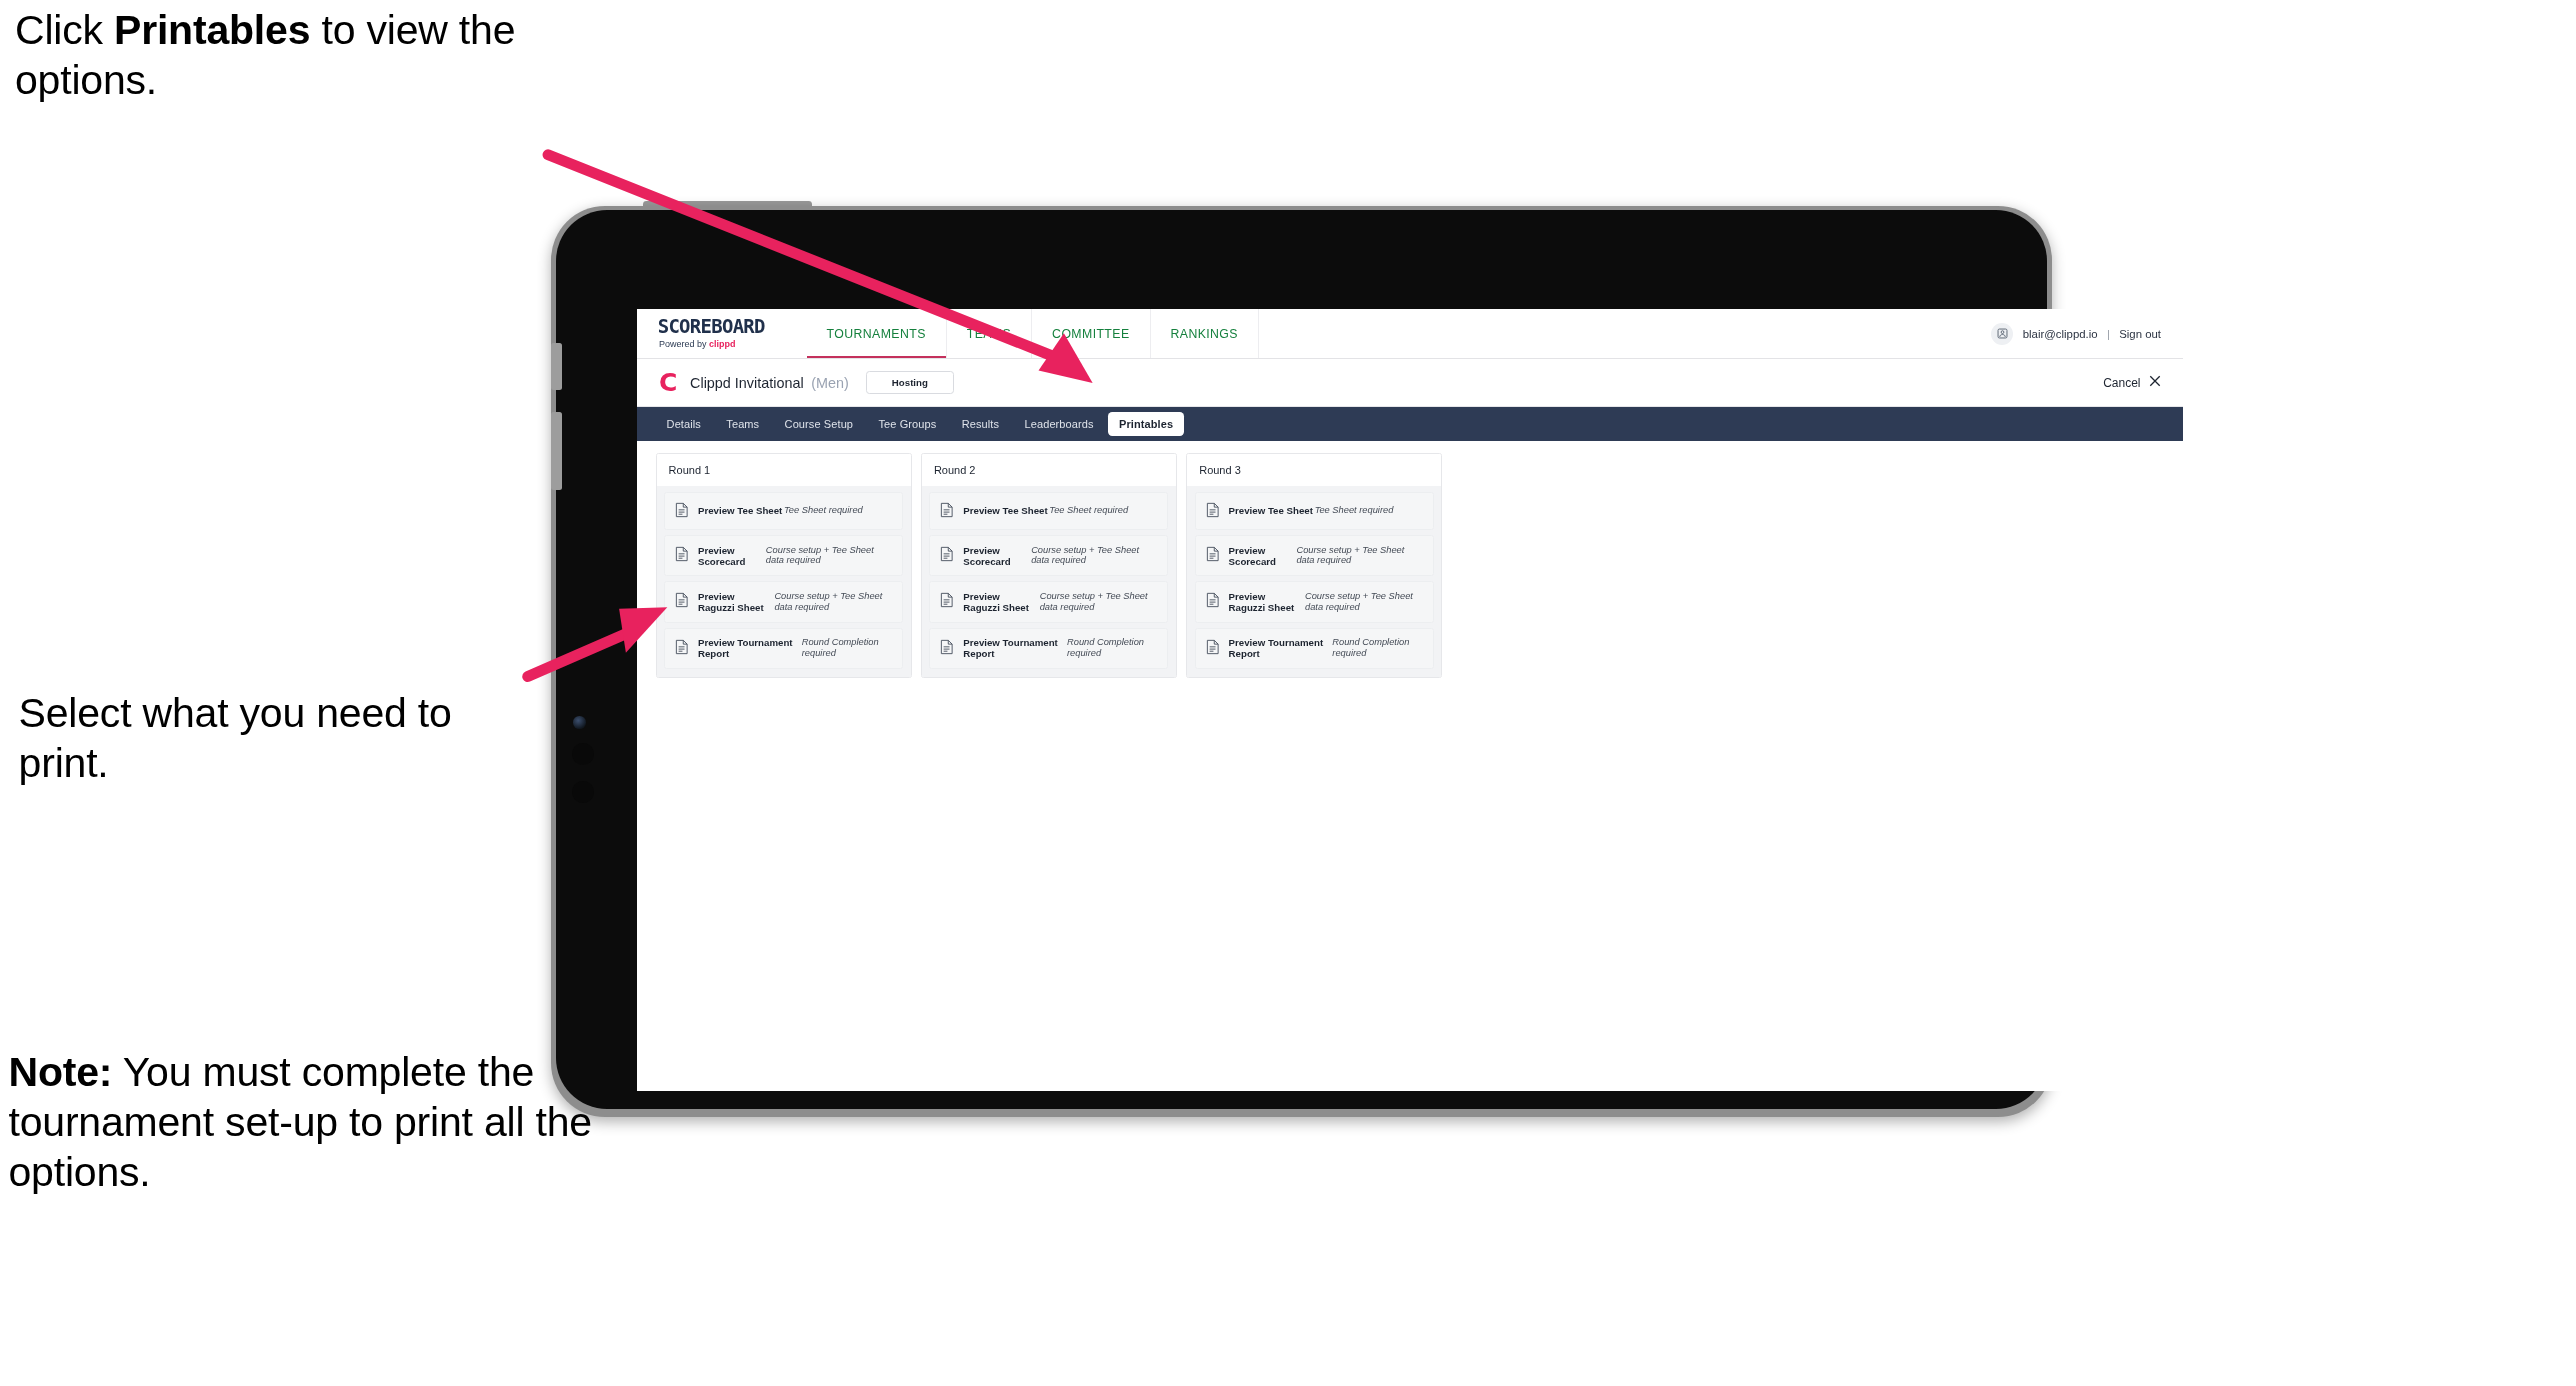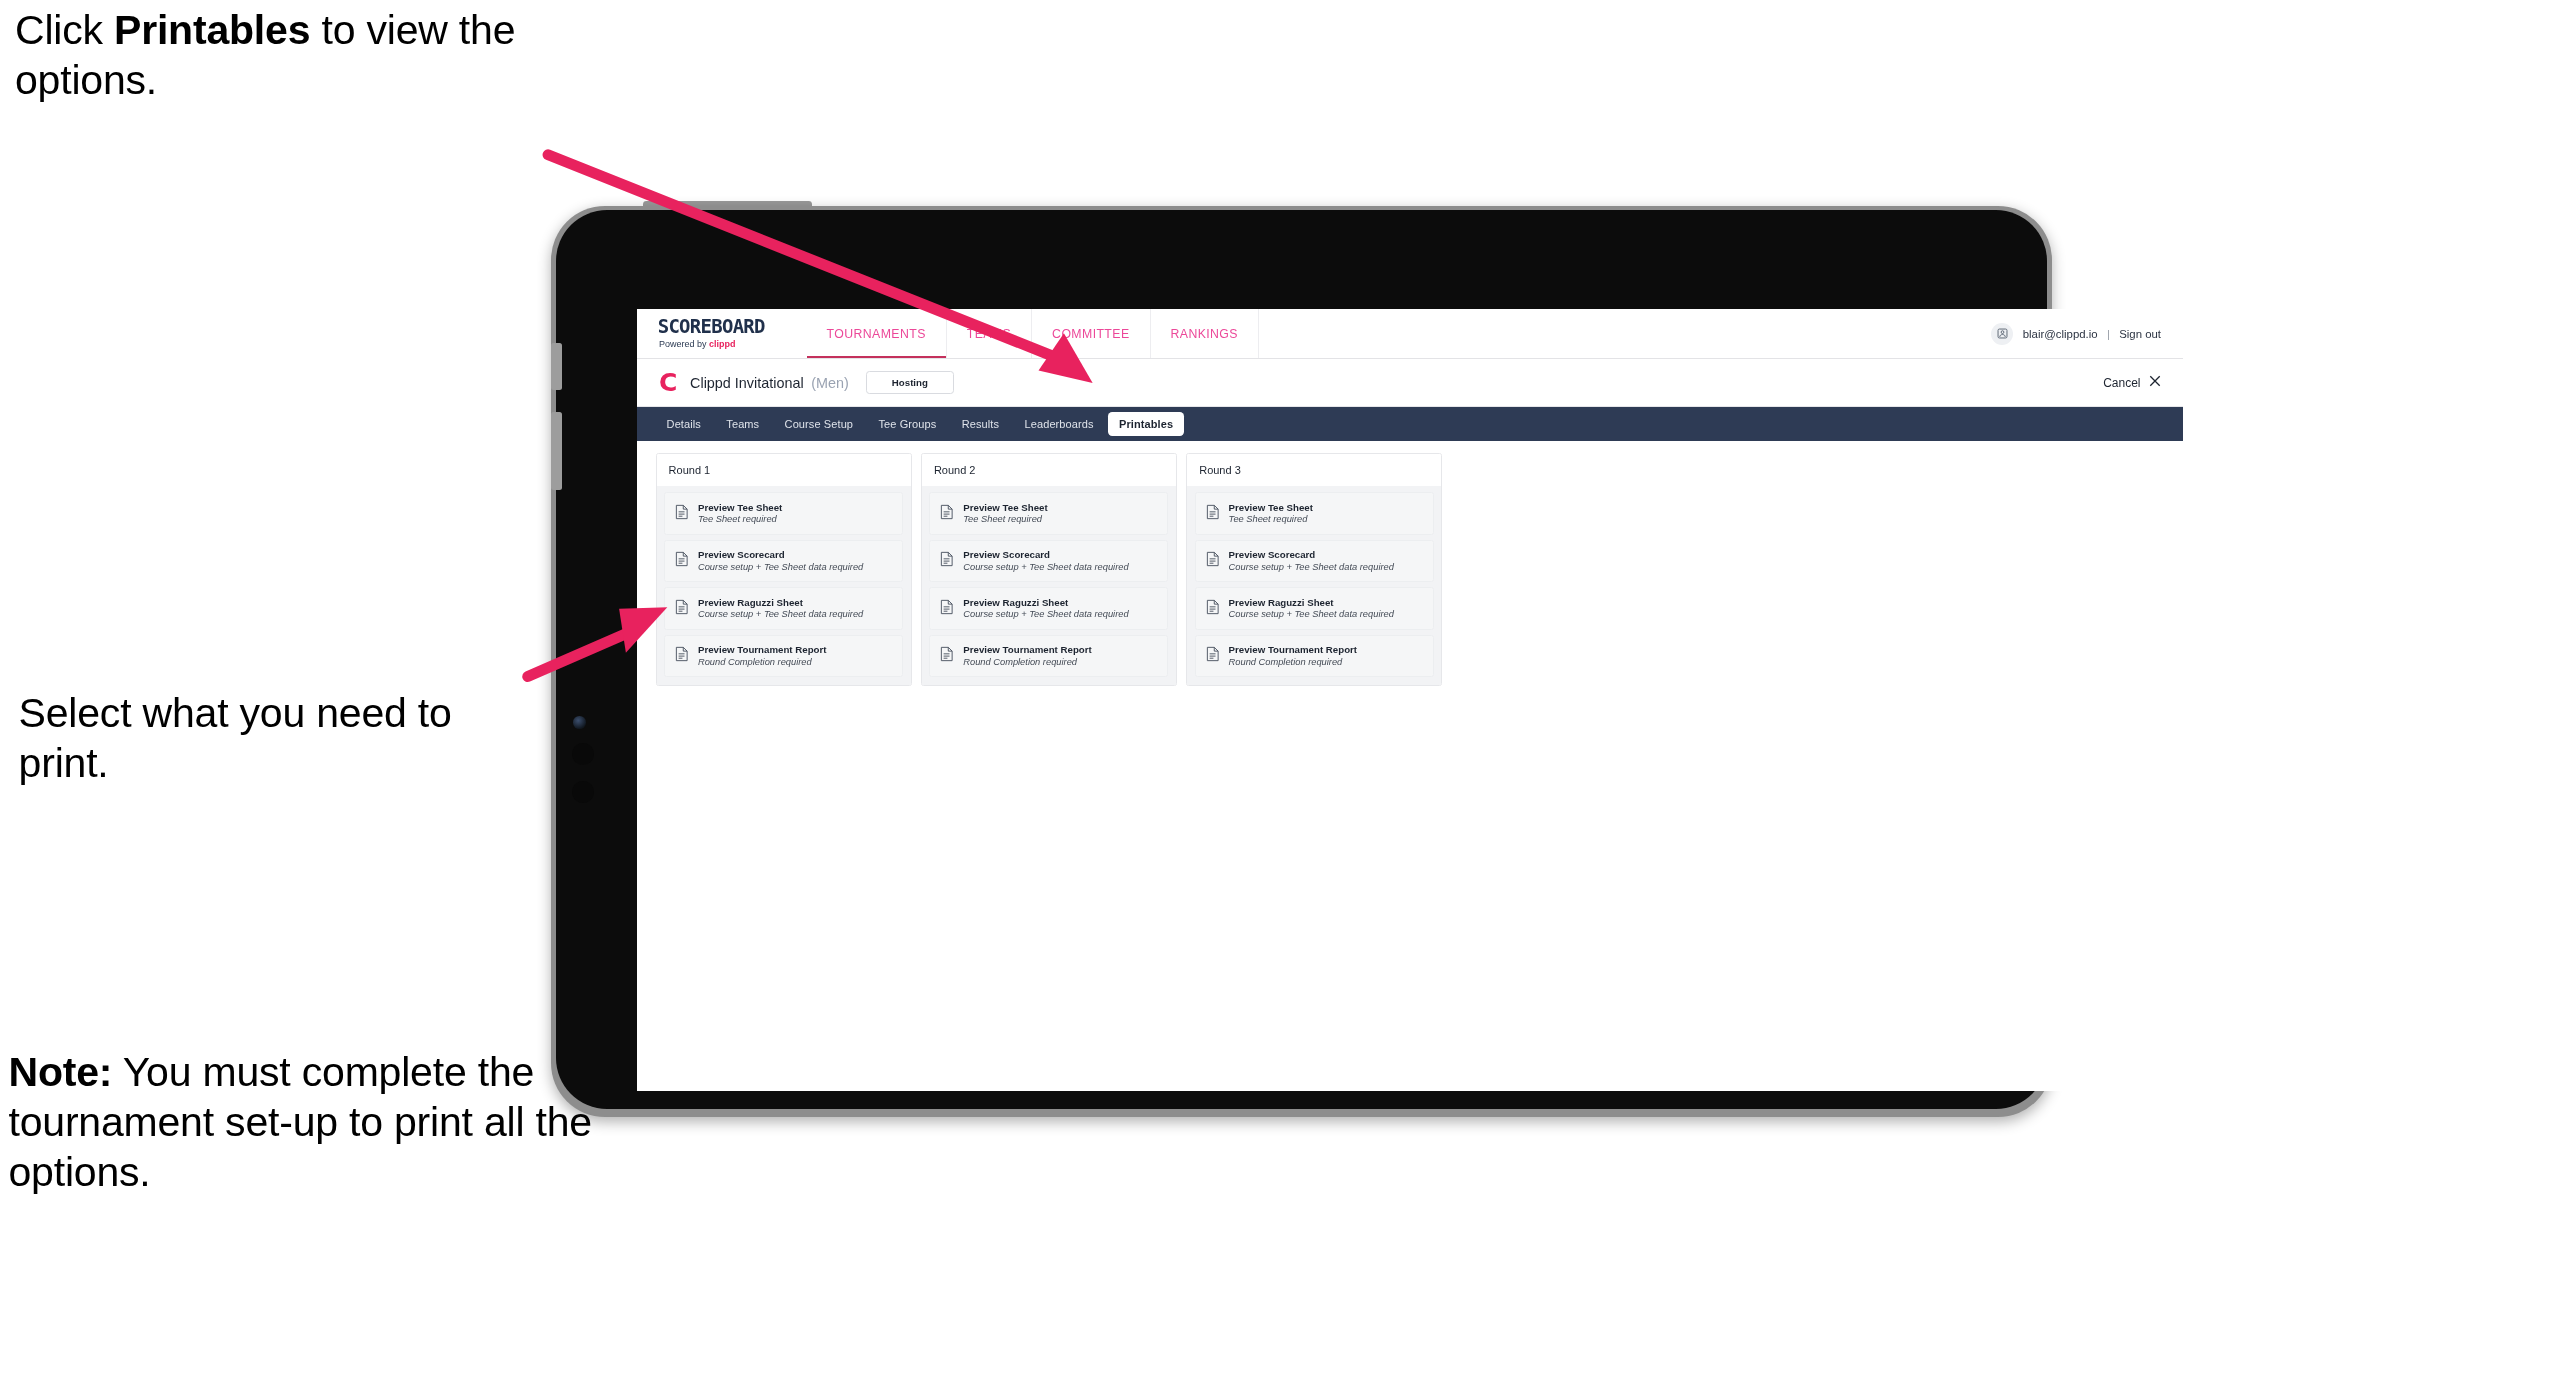--- a/index.html
+++ b/index.html
@@ -44,21 +44,21 @@
   #topnav{position:relative;height:49px;background:#fff;
           border-bottom:0.8px solid #e3e3e6;display:flex;align-items:stretch;}
   #brand{display:flex;flex-direction:column;justify-content:center;
          padding:0 18.6px 0 22px;min-width:129px;}
   #brand-title{font-family:"DejaVu Sans Mono","Liberation Mono",monospace;
          font-weight:700;font-size:18.6px;letter-spacing:-0.7px;color:#20304b;
          line-height:1;transform:scaleX(1.02);}
   #brand-sub{font-size:9px;color:#2b3a52;margin-top:2.5px;line-height:1;}
   #brand-sub .clippd{color:#e8225e;font-weight:700;}
   .topnav-item{display:flex;align-items:center;padding:12px 20px;font-size:12.3px;
-        color:#ec4899;letter-spacing:0.4px;border-right:0.8px solid #ededf0;
+        color:#15803d;letter-spacing:0.4px;border-right:0.8px solid #ededf0;
         cursor:pointer;position:relative;}
   .topnav-item:first-of-type{border-left:0.8px solid #ededf0;}
   .topnav-item.active:after{content:"";position:absolute;left:0;right:0;bottom:0;
         height:2.5px;background:#c4315c;}
   #topnav-right{margin-left:auto;display:flex;align-items:center;
         padding-right:22px;gap:9.3px;font-size:11.4px;color:#2b3342;}
   #avatar{width:22px;height:22px;border-radius:50%;background:#eef0f3;
         display:flex;align-items:center;justify-content:center;}
   #avatar svg{display:block;}
   #topnav-sep{color:#9aa0a8;}
@@ -88,21 +88,21 @@
   #rounds{display:flex;gap:9.3px;padding:12px 18.6px 0 18.6px;align-items:center;}
   .round-col{width:254px;background:#fff;border:0.8px solid #e6e7ea;border-radius:2.5px;
         overflow:hidden;}
   .round-title{padding:10px 12px;font-size:11px;color:#1d2430;background:#fff;}
   .round-body{background:#f2f3f5;padding:6px 7.6px 7.6px 7.6px;}
   .print-item{display:flex;align-items:center;gap:9.3px;background:#f5f6f7;
         border:0.8px solid #eceef0;border-radius:2.5px;padding:8.5px 10px;
         margin-bottom:5px;cursor:pointer;}
   .print-item:last-child{margin-bottom:0;}
   .print-item .doc-icon{flex:0 0 auto;display:block;}
-  .print-txt{display:flex;flex-direction:column;gap:1.7px;}
+  .print-txt{display:flex;gap:1.7px;}
   .print-title{font-size:9.7px;font-weight:700;color:#1d2430;line-height:1.15;}
   .print-sub{font-size:9.3px;font-style:italic;color:#444b56;line-height:1.15;}
 </style>
 </head>
 <body>
 
 <div class="annot" id="annot-1"><span>Click </span><b>Printables</b><span> to view the options.</span></div>
 
 <div class="annot" id="annot-2">Select what you need to print.</div>
 

